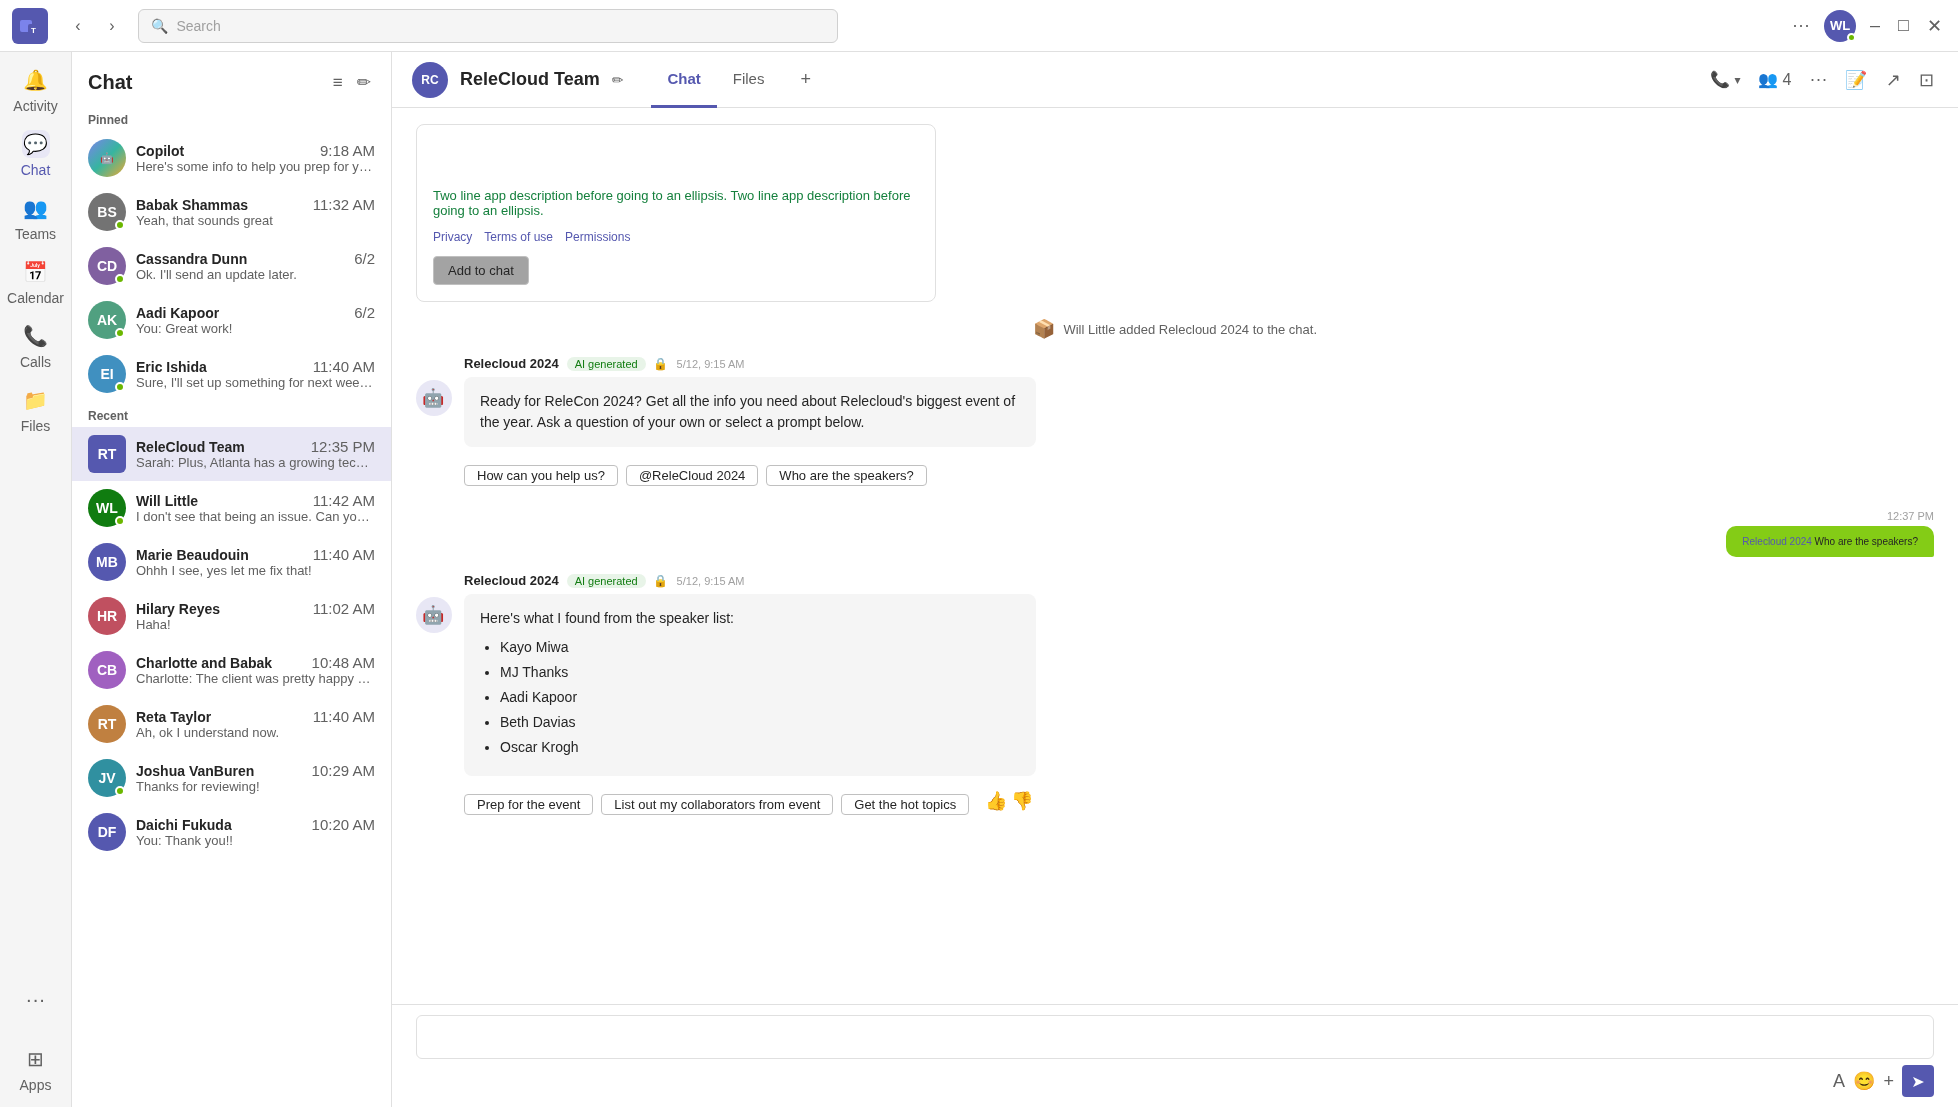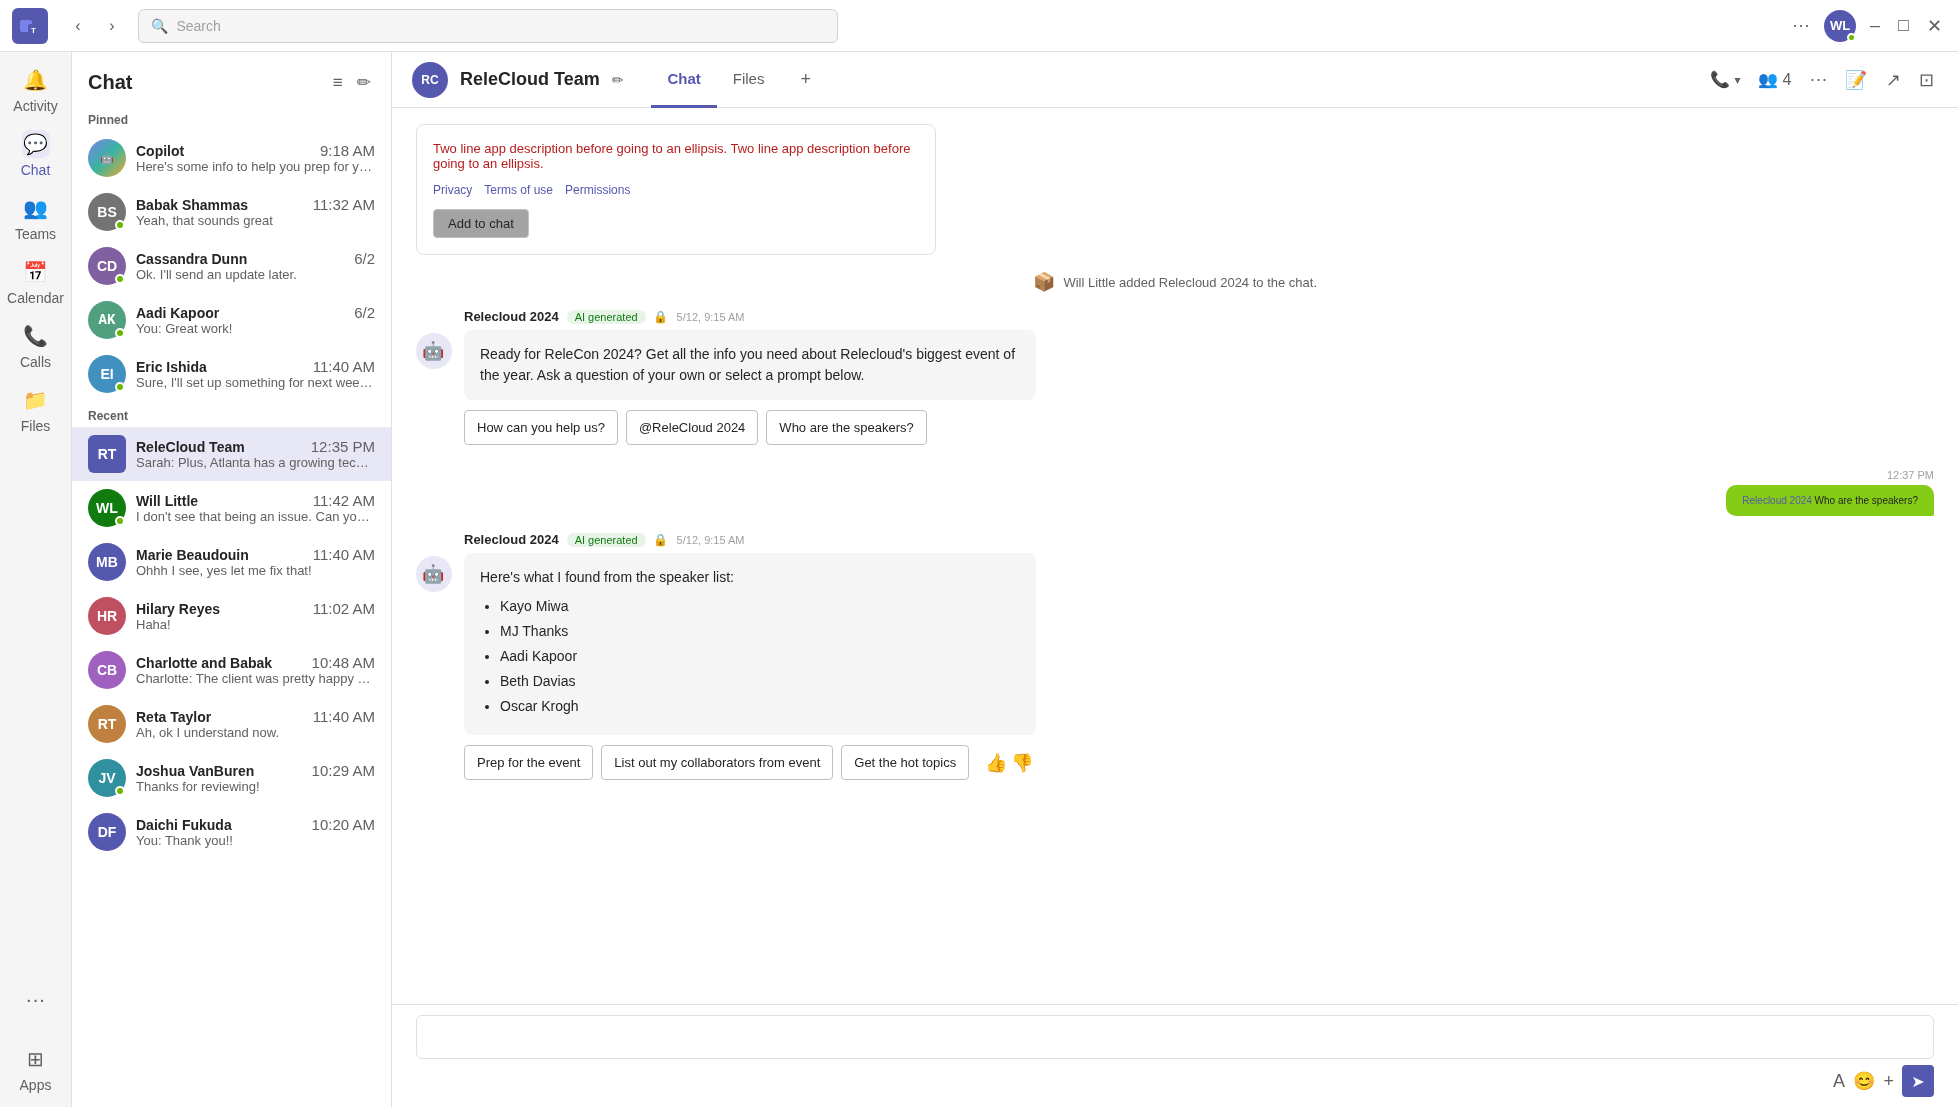--- a/index.html
+++ b/index.html
@@ -169,21 +169,21 @@
       overflow-y: auto;
       padding: 16px 24px;
       display: flex; flex-direction: column; gap: 16px;
     }
 
     
     .app-card {
       background: #fff; border: 1px solid #e0e0e0; border-radius: 8px;
       padding: 16px; max-width: 520px; align-self: flex-start;
     }
-    .app-card-desc { font-size: 13px; color: #b91c1c; margin-bottom: 12px; }
+    .app-card-desc { font-size: 13px; color: #15803d; margin-bottom: 12px; margin-top: 47px; }
     .app-card-links { display: flex; gap: 12px; margin-bottom: 12px; }
     .app-card-links a { font-size: 12px; color: #5558af; text-decoration: none; }
     .add-to-chat-btn {
       background: #a3a3a3; border: 1px solid #c0c0c0; border-radius: 4px;
       padding: 6px 14px; font-size: 13px; color: #252525; cursor: pointer;
     }
 
     
     .system-msg {
       display: flex; align-items: center; justify-content: center;
@@ -199,21 +199,21 @@
     .ai-name { font-size: 13px; font-weight: 600; color: #252525; }
     .ai-badge { font-size: 11px; background: #e8f4e8; color: #107c10; border-radius: 10px; padding: 1px 8px; }
     .ai-lock { font-size: 12px; color: #616161; }
     .ai-time { font-size: 11px; color: #a0a0a0; }
     .ai-bubble { background: #f5f5f5; border-radius: 8px; padding: 14px 16px; font-size: 14px; color: #252525; line-height: 1.5; }
     .ai-bubble ul { margin-left: 20px; }
     .ai-bubble li { margin-bottom: 4px; }
     .ai-actions { display: flex; flex-wrap: wrap; gap: 8px; margin-top: 10px; align-items: center; }
     .ai-action-btn {
       background: white; border: 1px solid #c0c0c0; border-radius: 4px;
-      padding: 9px 12px; font-size: 13px; color: #252525; cursor: pointer;
+      padding: 2px 12px; font-size: 13px; color: #252525; cursor: pointer; margin-top: 8px;
     }
     .thumbs { display: flex; gap: 4px; margin-left: 8px; }
     .thumb-btn { background: none; border: none; cursor: pointer; font-size: 18px; color: #5558af; }
 
     
     .user-message-wrap { display: flex; flex-direction: column; align-items: flex-end; margin-top: 8px; }
     .user-time { font-size: 11px; color: #a0a0a0; margin-bottom: 4px; }
     .user-bubble { background: #84cc16; border-radius: 10px 10px 2px 10px; padding: 10px 16px; font-size: 10px; color: #252525; max-width: 500px; }
     .user-bubble .mention { color: #5558af; font-weight: 500; }
 
@@ -348,21 +348,21 @@
         <div class="ci-top">
           <span class="ci-name">Cassandra Dunn</span>
           <span class="ci-time">6/2</span>
         </div>
         <div class="ci-preview">Ok. I'll send an update later.</div>
       </div>
     </div>
 
     <div class="chat-item">
       <div class="ci-avatar">
-        <div class="av" style="background:#50a080;font-family:Liberation Mono, monospace;">AK</div>
+        <div class="av" style="background:#50a080;">AK</div>
         <div class="dot"></div>
       </div>
       <div class="ci-content">
         <div class="ci-top">
           <span class="ci-name">Aadi Kapoor</span>
           <span class="ci-time">6/2</span>
         </div>
         <div class="ci-preview">You: Great work!</div>
       </div>
     </div>

